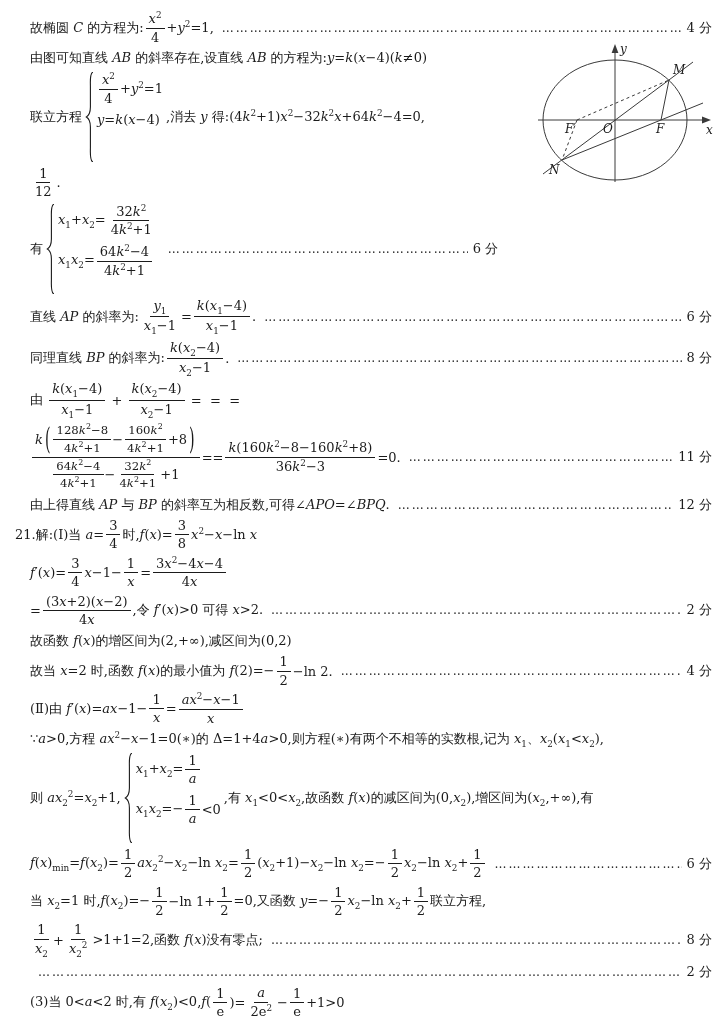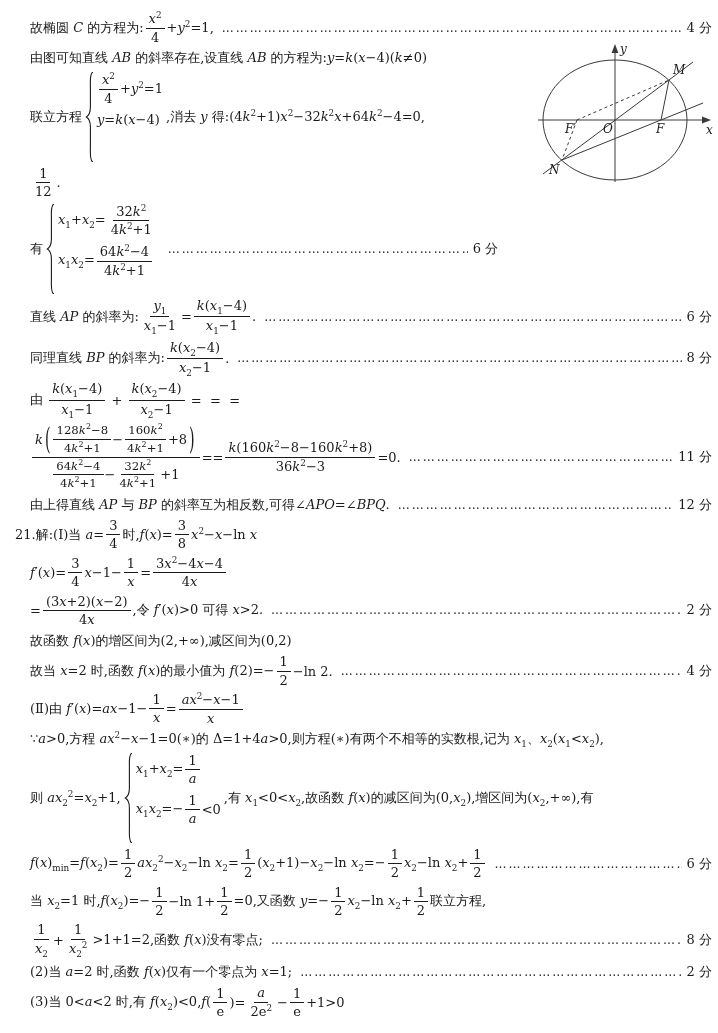--- a/index.html
+++ b/index.html
@@ -509,21 +509,20 @@
           </span>
           <span class="den">
             <span class="txt"><i>x</i><sub>2</sub><sup>2</sup></span>
           </span>
         </span>
         <span class="txt">&gt;1+1=2,函数 <i>f</i>(<i>x</i>)没有零点;</span>
         <span class="leader">……………………………………………………………………………………………………………………………………………………………………………………………………………………………………………………………………………………………………………………………………………………………………………………</span>
         <span class="txt">8 分</span>
       </div>
       <div class="line">
-        <span class="txt">(2)当 <i>a</i>=2 时,函数 <i>f</i>(<i>x</i>)仅有一个零点为 <i>x</i>=1;</span>
         <span class="leader">……………………………………………………………………………………………………………………………………………………………………………………………………………………………………………………………………………………………………………………………………………………………………………………</span>
         <span class="txt">2 分</span>
       </div>
       <div class="line">
         <span class="txt">(3)当 0&lt;<i>a</i>&lt;2 时,有 <i>f</i>(<i>x</i><sub>2</sub>)&lt;0,<i>f</i>(</span>
         <span class="frac">
           <span class="num">
             <span class="txt">1</span>
           </span>
           <span class="den">

